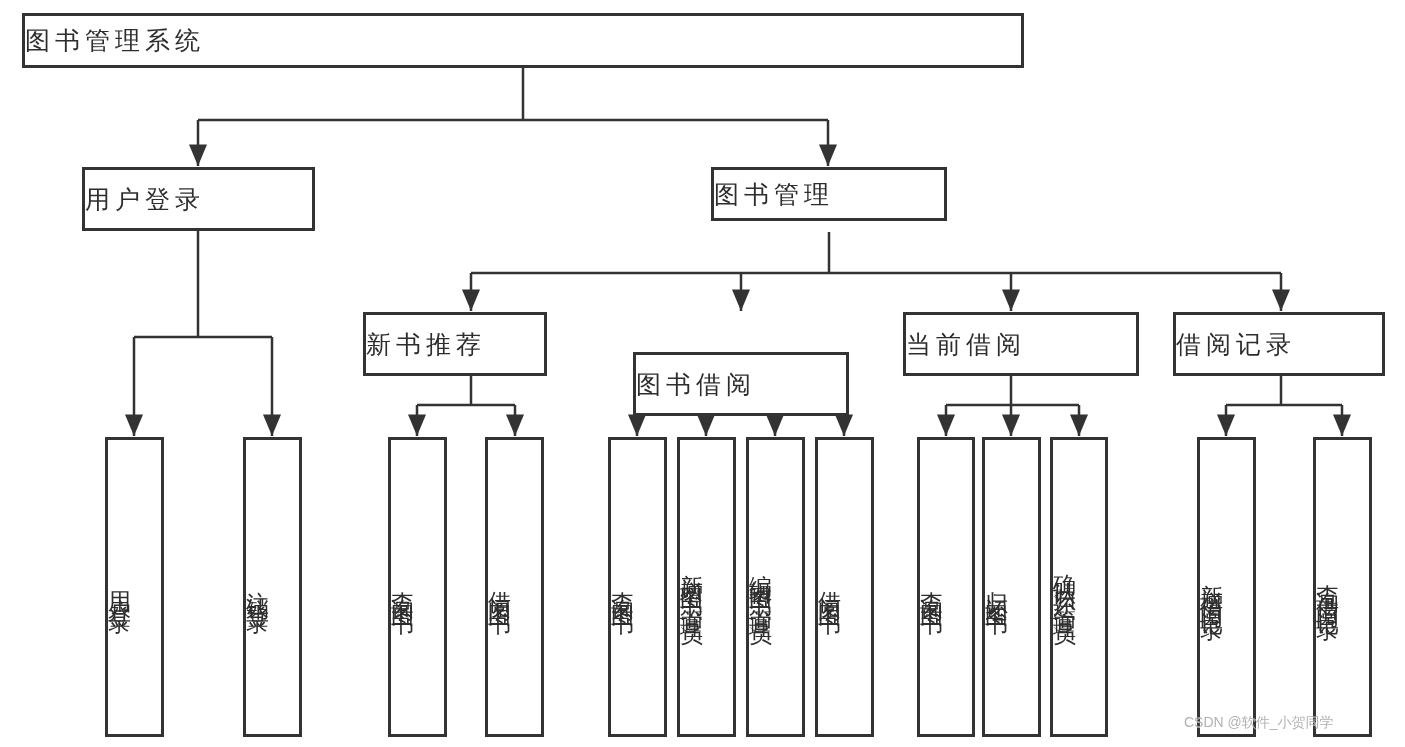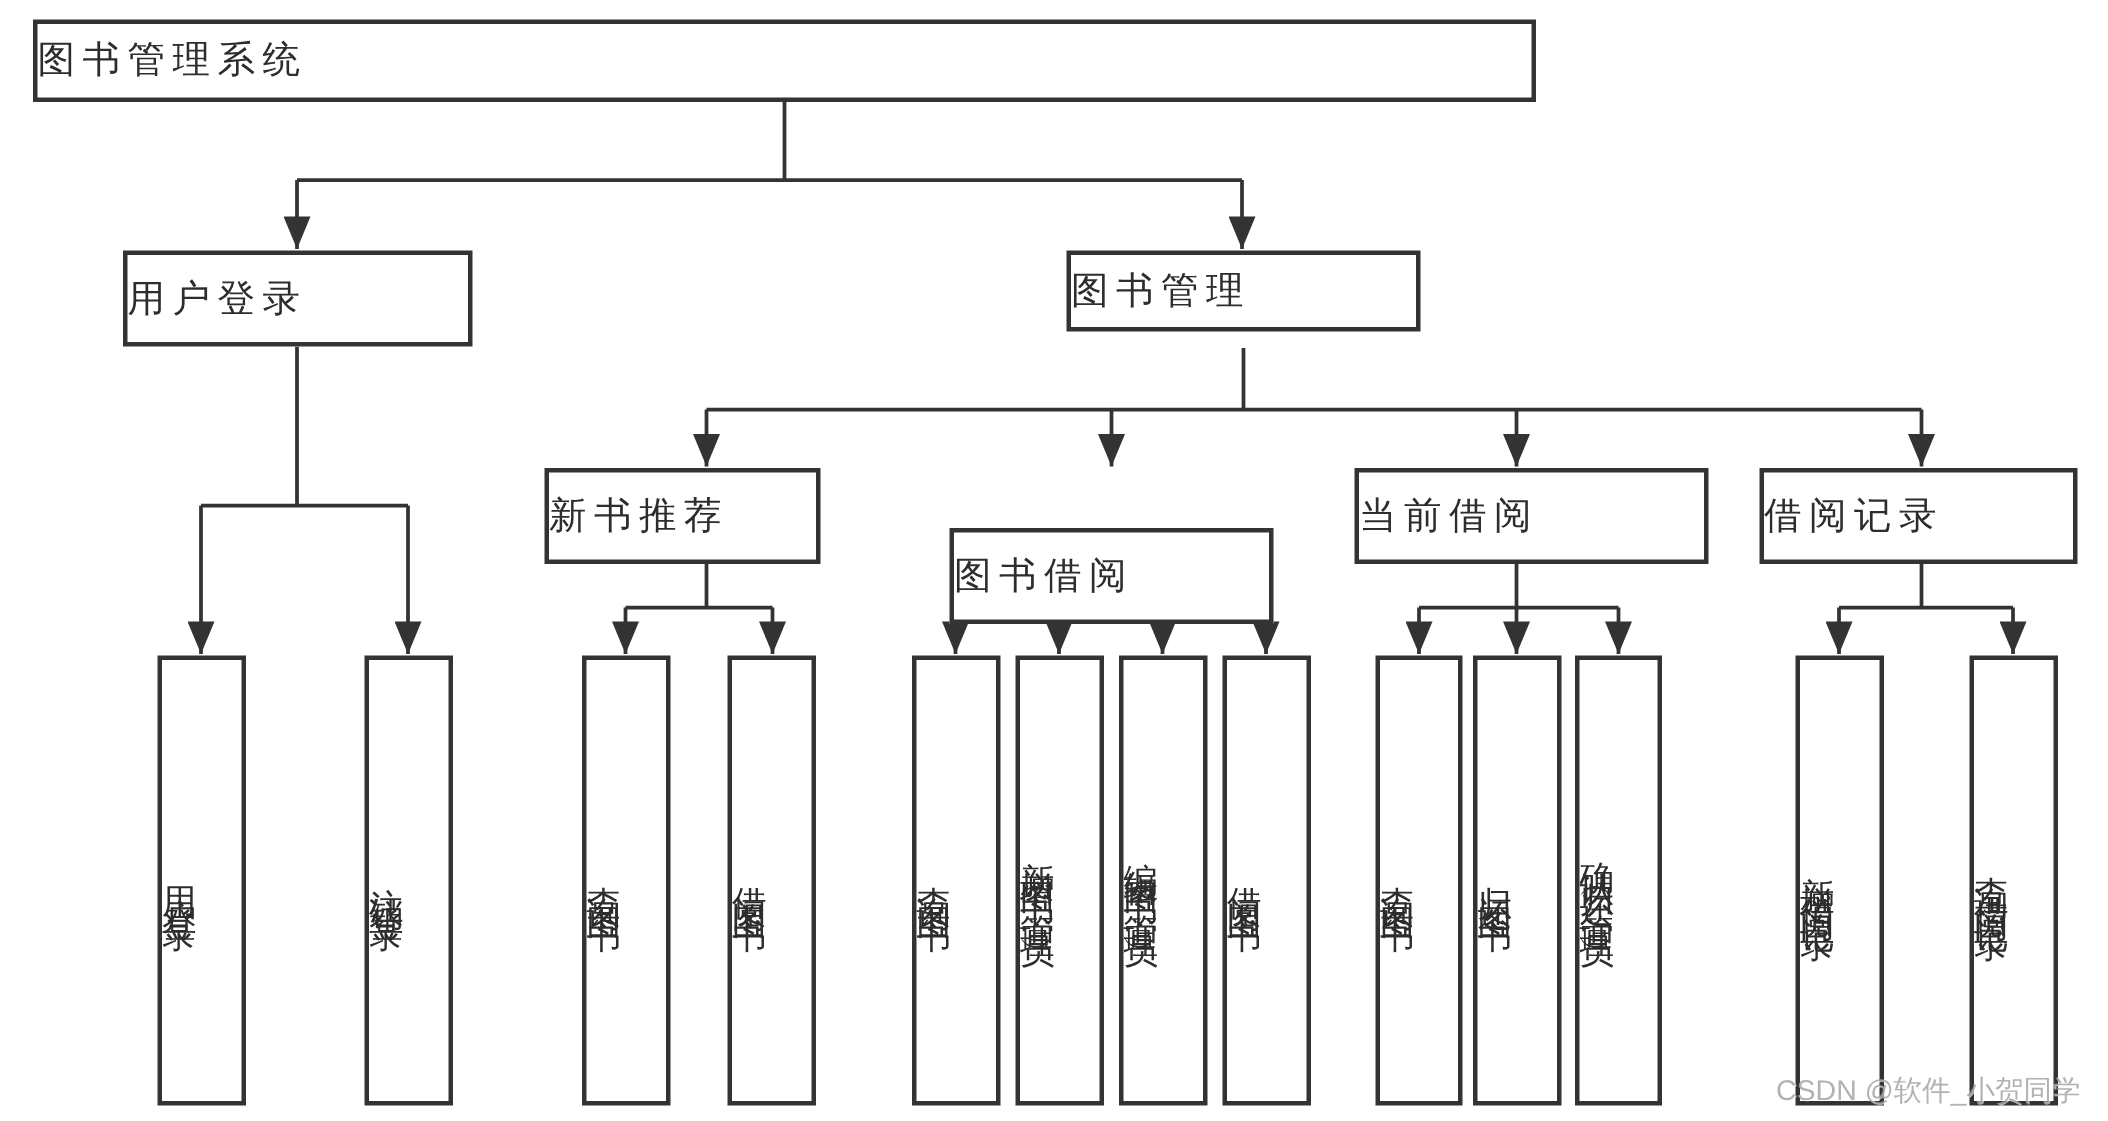--- a/index.html
+++ b/index.html
@@ -38,21 +38,21 @@
     text-orientation: mixed;
     font-size: 23px;
     letter-spacing: 7px;
     line-height: 1;
     white-space: nowrap;
   }
   .watermark {
     position: absolute;
     left: 1184px;
     top: 714px;
-    font-size: 19px;
+    font-size: 14px;
     color: rgba(165,165,165,0.85);
     text-shadow: 1px 1px 0 rgba(255,255,255,0.6);
     white-space: nowrap;
     z-index: 5;
   }
 </style>
 </head>
 <body>
 
 <div class="canvas">

